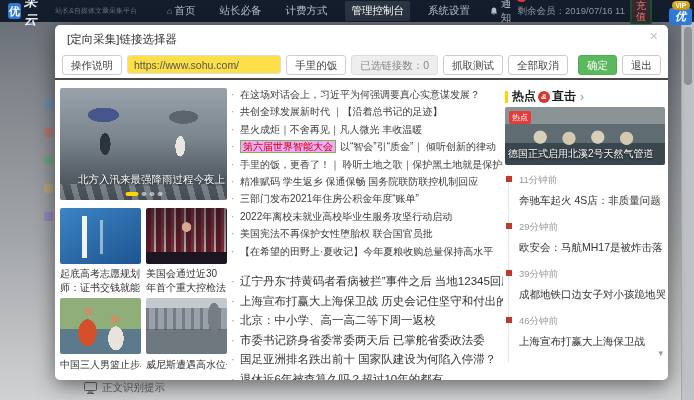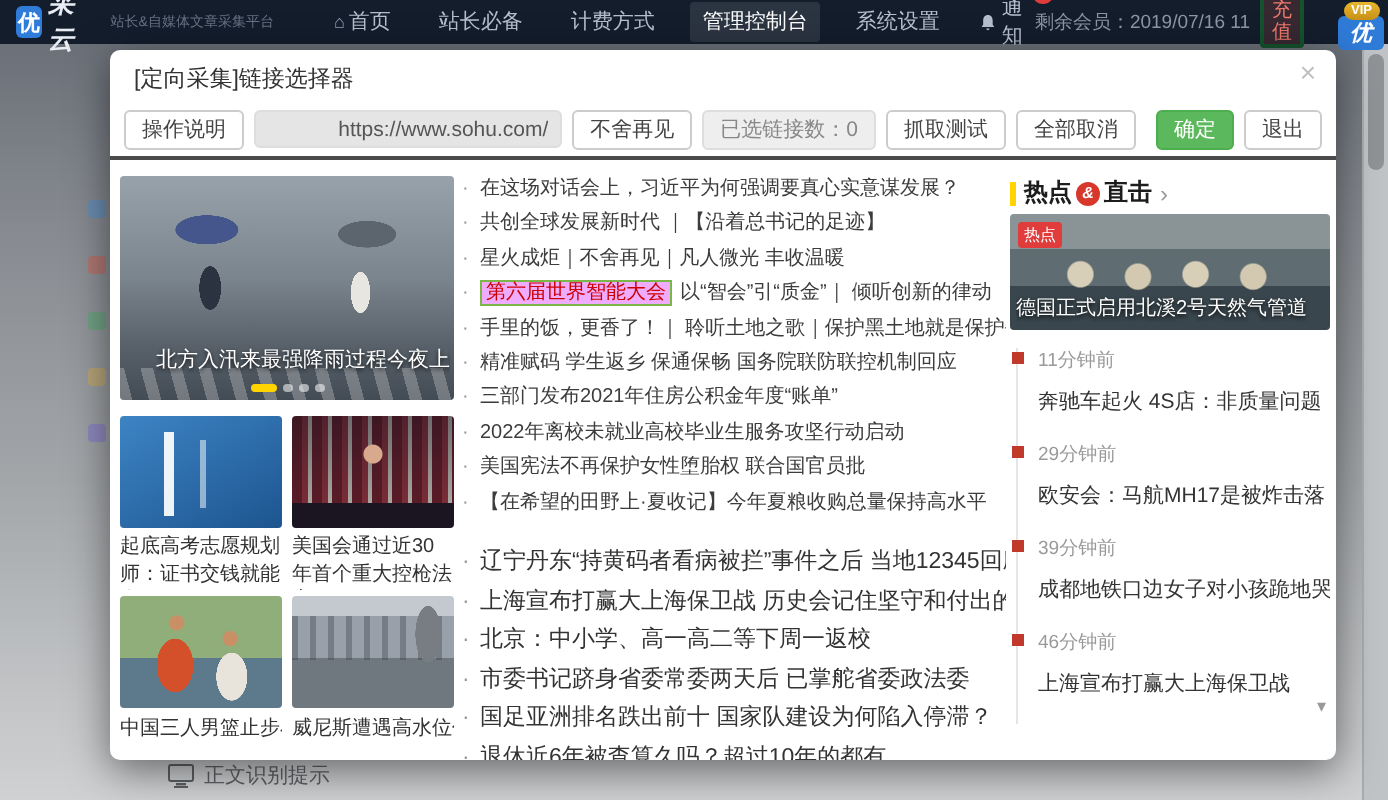--- a/index.html
+++ b/index.html
@@ -45,22 +45,22 @@
   .modal { position:absolute; left:55px; top:25px; width:613px; height:355px; background:#fff;
     border-radius:5px; box-shadow:0 5px 20px rgba(0,0,0,.5); z-index:10; }
   .modal-title { position:absolute; left:12px; top:7px; font-size:11.5px; color:#333; }
   .modal-close { position:absolute; right:10px; top:3px; font-size:14px; color:#c0c0c0; cursor:pointer; }
   .toolbar { position:absolute; left:0; top:26px; width:100%; height:29px; display:flex; align-items:center;
     padding:0 7px; gap:5px; border-bottom:2px solid #4a4a4a; }
   .btn { height:20px; line-height:18px; padding:0 8px; font-size:10.5px; color:#444; background:#fff;
     border:1px solid #ccc; border-radius:3px; white-space:nowrap; cursor:pointer; }
   .btn-disabled { background:#eee; color:#888; border-color:#ddd; }
   .btn-green { background:#5cb85c; border-color:#4cae4c; color:#fff; }
-  .url-input { width:170px; height:19px; background:#e5e5e5; border:1px solid #ddd; border-radius:3px;
-    font-size:10.5px; color:#555; padding:0 6px; outline:none;text-align:right; }
+  .url-input { width:170px; height:19px; background:#fde047; border:1px solid #ddd; border-radius:3px;
+    font-size:10.5px; color:#555; padding:0 6px; outline:none; }
   .tb-spacer { flex:1; }
 
   .content { position:absolute; left:0; top:55px; width:613px; height:300px; overflow:hidden; }
 
   
   .col-left { position:absolute; left:5px; top:0; width:167px; height:300px; }
   .hero { position:absolute; left:0; top:8px; width:167px; height:112px; border-radius:2px; overflow:hidden; cursor:pointer;
     background:
       radial-gradient(ellipse 26px 12px at 26% 24%, #44568c 60%, rgba(0,0,0,0) 61%),
       radial-gradient(ellipse 24px 11px at 74% 26%, #5c646e 60%, rgba(0,0,0,0) 61%),
@@ -193,21 +193,21 @@
     <div class="scroll-thumb"></div>
   </div>
 
   <div class="modal">
     <div class="modal-title">[定向采集]链接选择器</div>
     <div class="modal-close">×</div>
 
     <div class="toolbar">
       <button class="btn">操作说明</button>
       <input class="url-input" type="text" value="https://www.sohu.com/" style="">
-      <button class="btn">不舍再见</button>
+      <button class="btn">手里的饭</button>
       <span class="btn btn-disabled">已选链接数：0</span>
       <button class="btn">抓取测试</button>
       <button class="btn">全部取消</button>
       <span class="tb-spacer"></span>
       <button class="btn btn-green">确定</button>
       <button class="btn">退出</button>
     </div>
 
     <div class="content">
 

